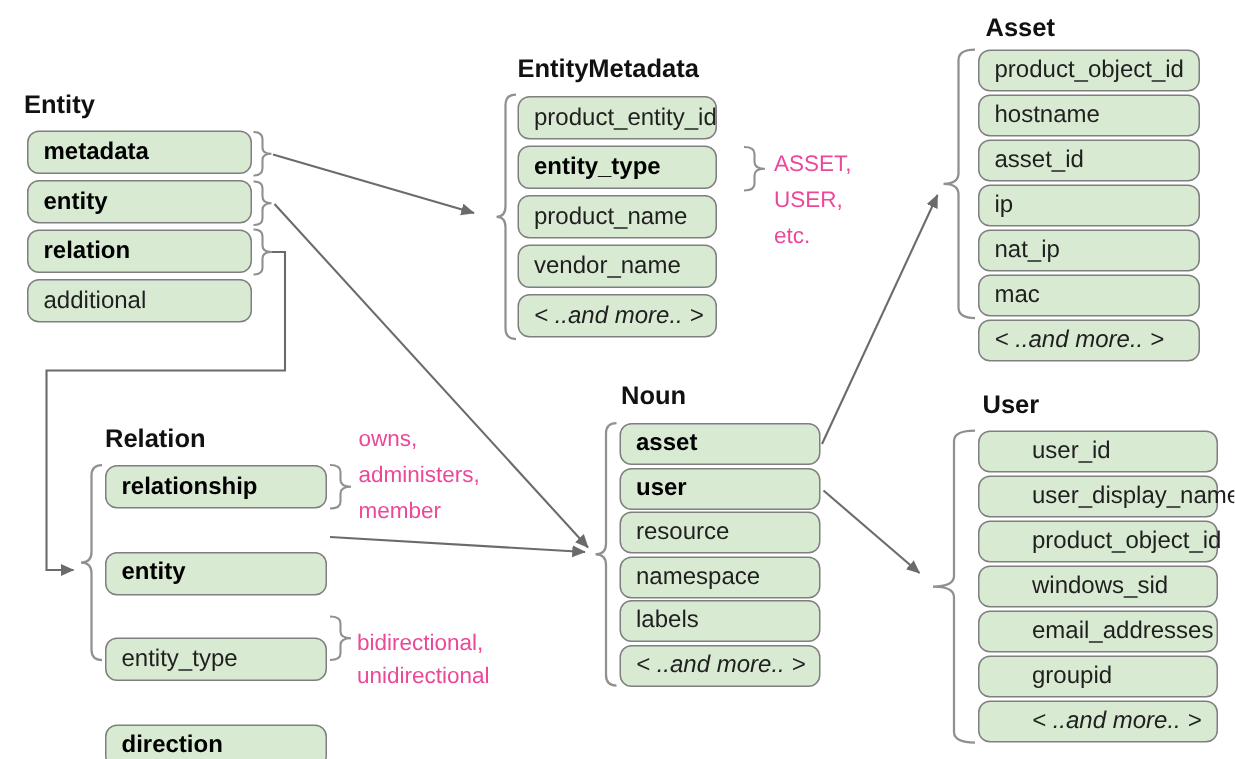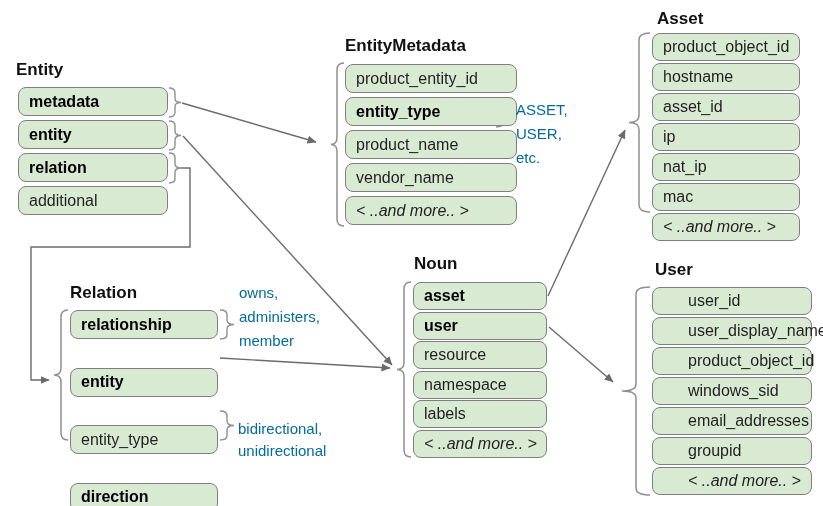--- a/index.html
+++ b/index.html
@@ -14,27 +14,27 @@
   }
   .rows{position:absolute;display:flex;flex-direction:column;}
   .row{
     background:#d9ead3;border:1.4px solid #7f7f7f;border-radius:8px;
     font-size:16px;color:#1f1f1f;padding-left:10px;display:flex;align-items:center;
     box-sizing:border-box;white-space:nowrap;
   }
   .row.bold{font-weight:700;color:#000;}
   .row.more{font-style:italic;}
   .rows.entity .row{width:150px;height:29px;margin-bottom:4px;}
-  .rows.entity-metadata .row{width:172px;height:29px;margin-bottom:4px;}
+  .rows.entity-metadata .row{width:133px;height:29px;margin-bottom:4px;}
   .rows.asset .row{width:148px;height:28px;margin-bottom:2px;}
   .rows.noun .row{width:134px;height:28px;margin-bottom:1.5px;}
   .rows.relation .row{width:148px;height:29px;margin-bottom:4.5px;}
   .rows.user .row{width:160px;height:28px;margin-bottom:2px;padding-left:35px;}
   .note{
-    position:absolute;font-size:15px;color:#0369a1;white-space:nowrap;
+    position:absolute;font-size:15px;color:#ec4899;white-space:nowrap;
   }
   .note div{height:24px;line-height:24px;}
   .note.tight div{height:22px;line-height:22px;}
 </style>
 </head>
 <body>
 
 <div class="canvas">
 
   <svg class="svg-layer" viewBox="0 0 823 506" xmlns="http://www.w3.org/2000/svg" fill="none">

